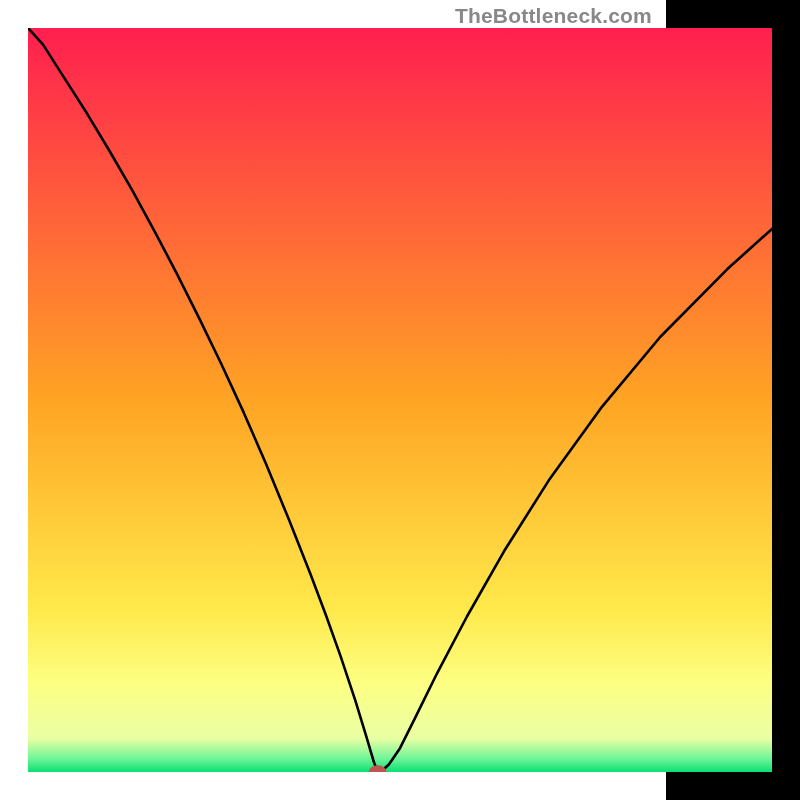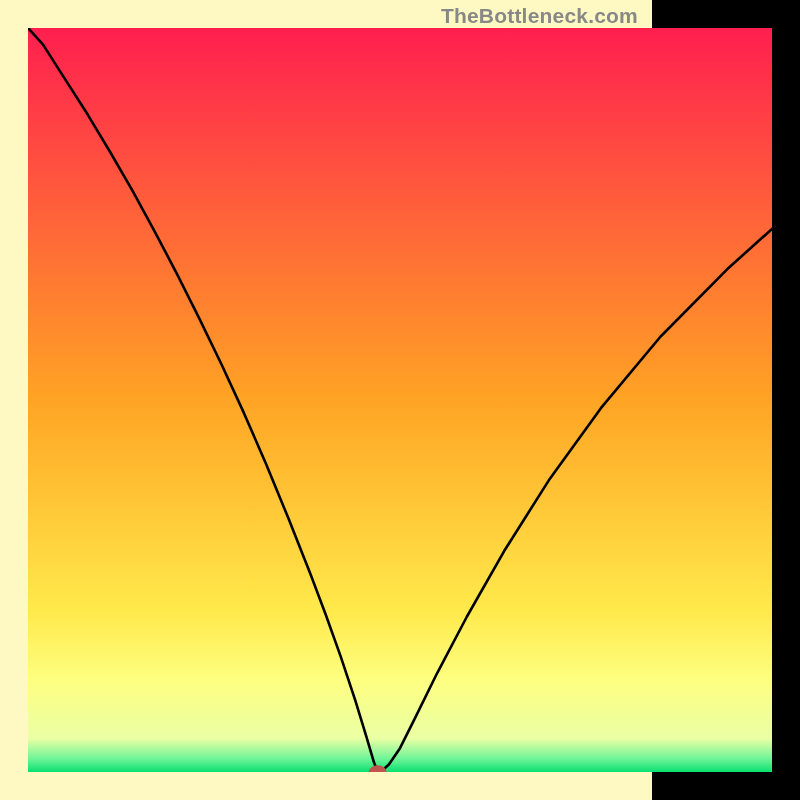--- a/index.html
+++ b/index.html
@@ -10,21 +10,22 @@
     background: #000;
     font-family: Arial, Helvetica, sans-serif;
     overflow: hidden;
   }
   .frame {
     position: absolute;
     left: 0;
     top: 0;
     width: 652px;
     height: 800px;
-    background: #fef9c3;
+    background: #ffffff;
+    padding-left: 14px;
   }
   .watermark {
     position: absolute;
     top: 4px;
     right: 14px;
     color: #888;
     font-size: 21px;
     font-weight: 600;
     letter-spacing: 0.2px;
     font-family: Arial, Helvetica, sans-serif;

